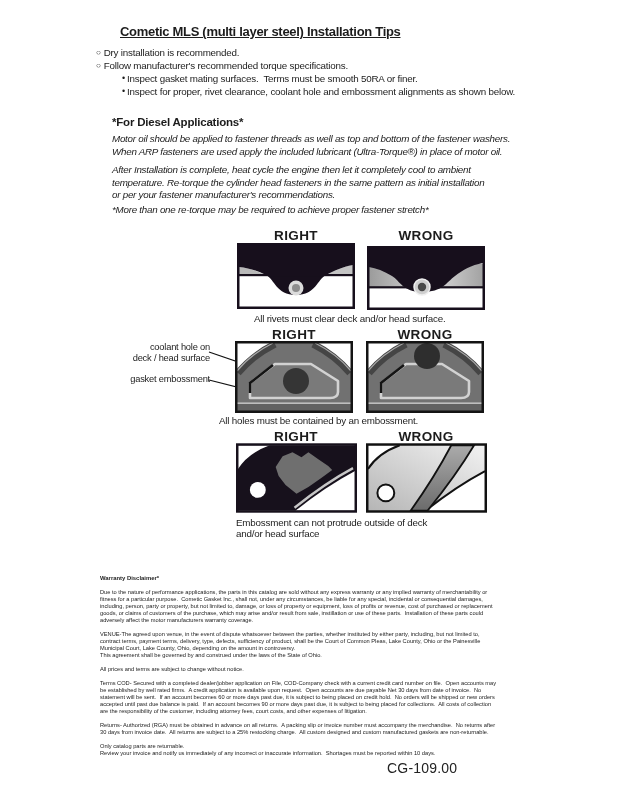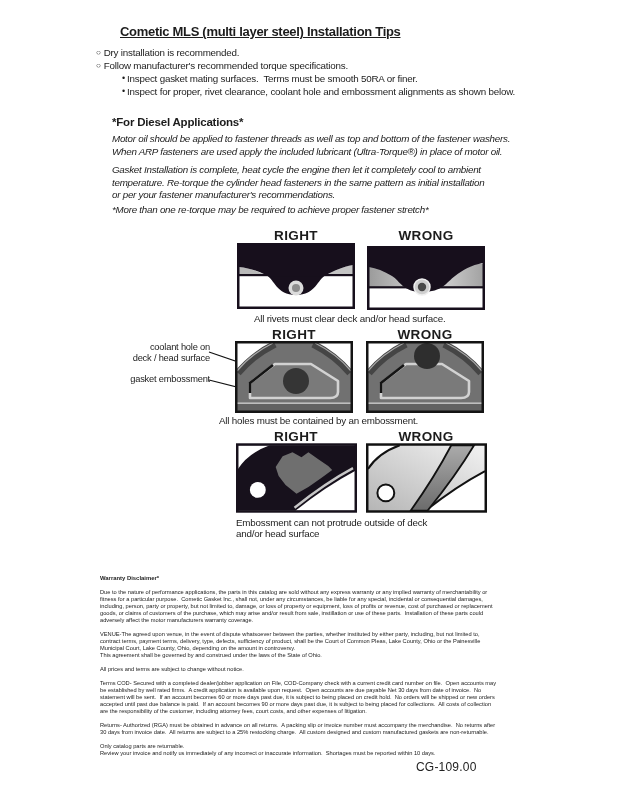--- a/index.html
+++ b/index.html
@@ -22,39 +22,39 @@
   .bodytext{font-size:9.8px;letter-spacing:-0.25px;line-height:12.6px;white-space:pre-wrap;width:480px;font-style:italic;}
   .p1{left:112px;top:133px;}
   .p2{left:112px;top:164px;}
   .p3{left:112px;top:204px;}
   .dlabel{font-size:13.5px;font-weight:600;letter-spacing:0.4px;transform:translateX(-50%);white-space:nowrap;}
   .caption{font-size:9.8px;letter-spacing:-0.2px;line-height:11px;white-space:pre-line;}
   .annot{font-size:9.3px;letter-spacing:-0.2px;line-height:10.5px;text-align:right;white-space:pre-line;width:95px;}
   .legal{left:100px;top:575px;width:482px;font-size:5.7px;line-height:7px;letter-spacing:0;color:#222;}
   .legal h4{margin:0 0 7px 0;font-size:5.9px;font-weight:bold;}
   .legal p{margin:0 0 7px 0;white-space:pre-wrap;}
-  .footer-code{left:387px;top:760px;font-size:12px;letter-spacing:0.2px;color:#222;white-space:nowrap;margin-left:29px;}
+  .footer-code{left:387px;top:760px;font-size:14px;letter-spacing:0.2px;color:#222;white-space:nowrap;}
   svg{display:block;}
 </style>
 </head>
 <body>
 
 <div class="abs doc-title">Cometic MLS (multi layer steel) Installation Tips</div>
 
 <div class="abs bullets">
   <div class="bullet-row"><span class="marker">○</span><span>Dry installation is recommended.</span></div>
   <div class="bullet-row"><span class="marker">○</span><span>Follow manufacturer's recommended torque specifications.</span></div>
   <div class="bullet-row sub"><span class="marker">•</span><span>Inspect gasket mating surfaces.  Terms must be smooth 50RA or finer.</span></div>
   <div class="bullet-row sub"><span class="marker">•</span><span>Inspect for proper, rivet clearance, coolant hole and embossment alignments as shown below.</span></div>
 </div>
 
 <div class="abs section-heading">*For Diesel Applications*</div>
 <div class="abs bodytext p1">Motor oil should be applied to fastener threads as well as top and bottom of the fastener washers.
 When ARP fasteners are used apply the included lubricant (Ultra-Torque®) in place of motor oil.</div>
-<div class="abs bodytext p2">Gasket Installation is complete, heat cycle the engine then let it completely cool to ambient
+<div class="abs bodytext p2">After Installation is complete, heat cycle the engine then let it completely cool to ambient
 temperature. Re-torque the cylinder head fasteners in the same pattern as initial installation
 or per your fastener manufacturer's recommendations.</div>
 <div class="abs bodytext p3">*More than one re-torque may be required to achieve proper fastener stretch*</div>
 
 <div class="abs dlabel" style="left:296px;top:228px;">RIGHT</div>
 <div class="abs dlabel" style="left:426px;top:228px;">WRONG</div>
 
 <svg class="abs" style="left:237px;top:243px;" width="118" height="66" viewBox="0 0 118 66">
   <rect x="0" y="0" width="118" height="66" fill="#fff"></rect>
   <path d="M2,24 C12,25 20,28 29,32 L2,32 Z" fill="#b9b9b9"></path>

